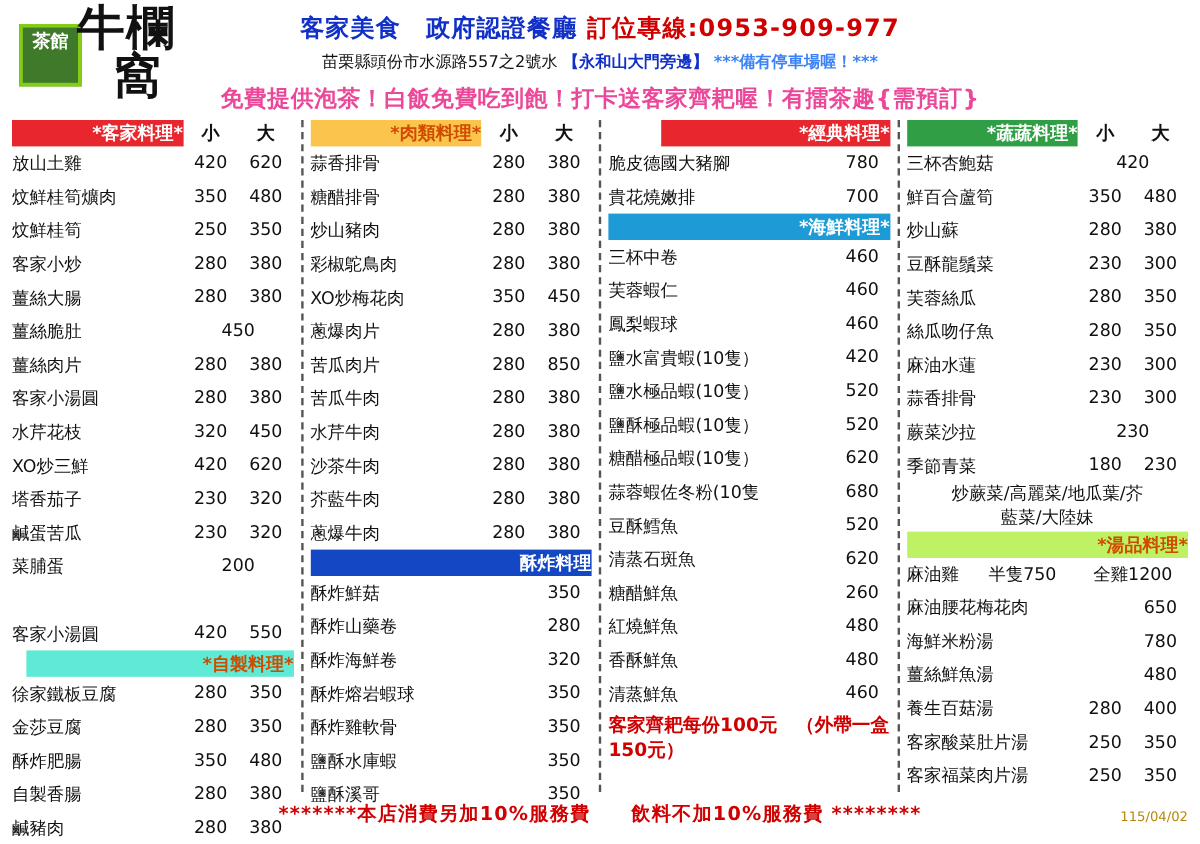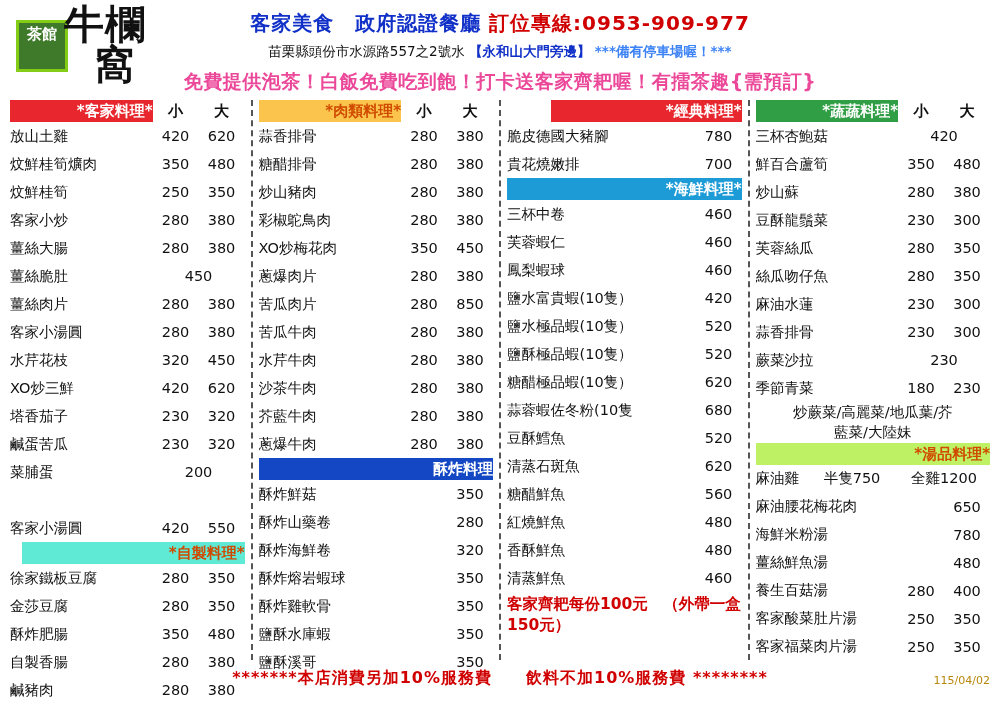--- a/index.html
+++ b/index.html
@@ -477,21 +477,21 @@
           <div class="p">520</div>
         </div>
         <div class="row">
           <div class="nm">清蒸石斑魚</div>
           <div class="p"></div>
           <div class="p">620</div>
         </div>
         <div class="row">
           <div class="nm">糖醋鮮魚</div>
           <div class="p"></div>
-          <div class="p">560</div>
+          <div class="p">260</div>
         </div>
         <div class="row">
           <div class="nm">紅燒鮮魚</div>
           <div class="p"></div>
           <div class="p">480</div>
         </div>
         <div class="row">
           <div class="nm">香酥鮮魚</div>
           <div class="p"></div>
           <div class="p">480</div>

